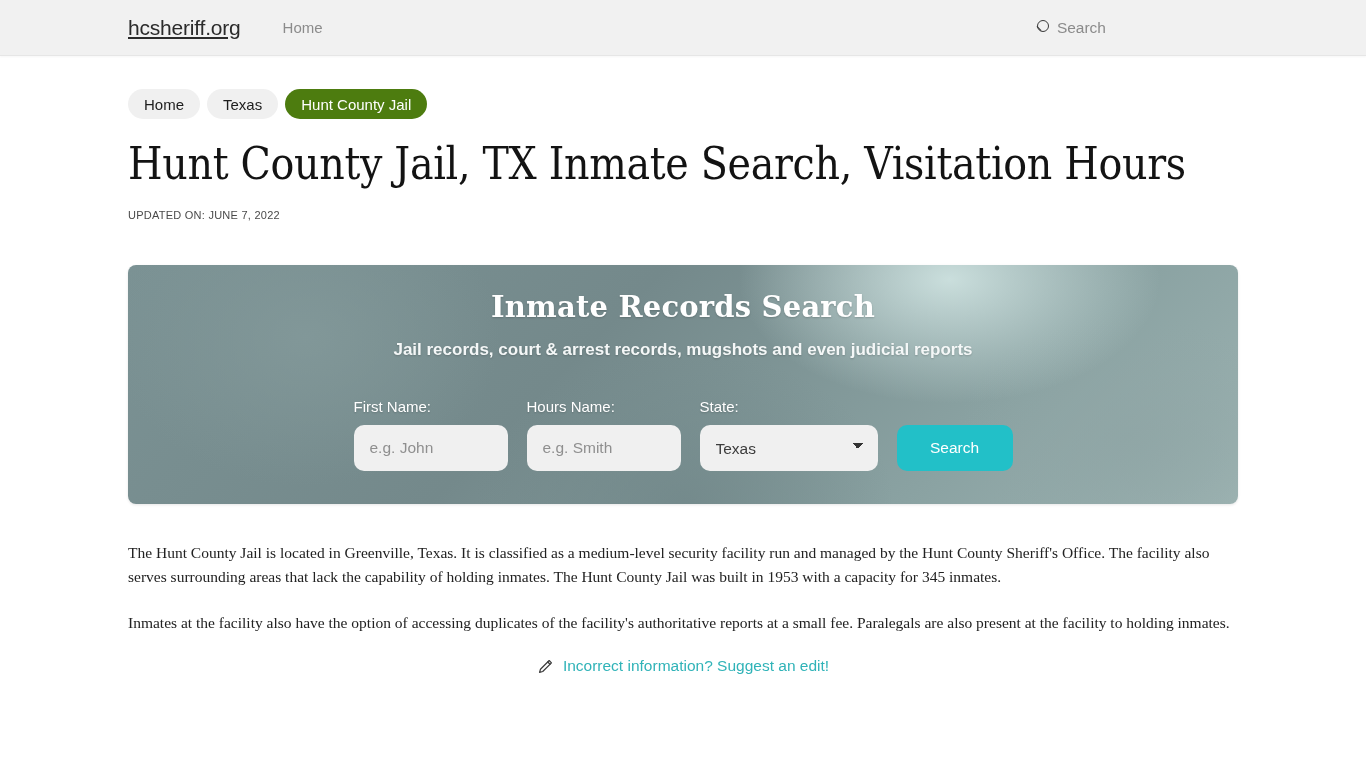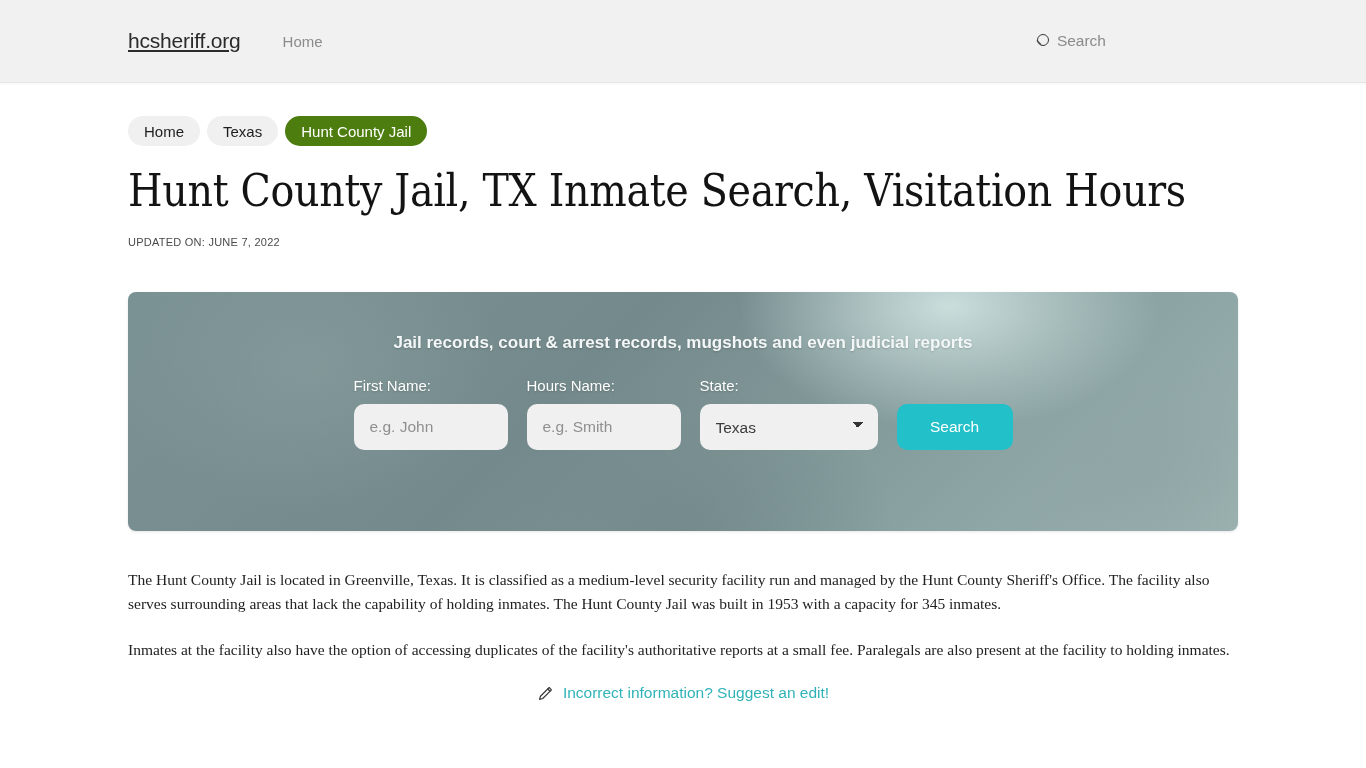--- a/index.html
+++ b/index.html
@@ -7,21 +7,21 @@
     margin: 0; padding: 0;
     width: 1366px; height: 768px;
     background: #ffffff;
     font-family: "Liberation Sans", sans-serif;
     overflow: hidden;
   }
 
   
   .site-header {
     position: relative;
-    height: 83px;
+    height: 56px;
     background: #f1f1f1;
     border-bottom: 1px solid #e6e6e6;
     display: flex;
     align-items: center;
     box-shadow: 0 1px 2px rgba(0,0,0,0.04);
   }
   .header-inner {
     width: 1110px;
     margin: 0 auto;
     display: flex;
@@ -158,21 +158,21 @@
     letter-spacing: 0.2px;
   }
   .panel-sub {
     font-size: 17px;
     color: #f4f7f7;
     margin-top: 16px;
     text-shadow: 0 1px 2px rgba(0,0,0,0.18);
     font-weight: bold;
   }
   .search-form {
-    margin-top: 24px;
+    margin-top: 38px;
     display: flex;
     align-items: flex-end;
     gap: 19px;
   }
   .field { display: flex; flex-direction: column; }
   .field-label {
     font-size: 15px;
     color: #ffffff;
     margin-bottom: 10px;
     text-shadow: 0 1px 2px rgba(0,0,0,0.18);
@@ -266,20 +266,21 @@
   <nav class="breadcrumb">
     <a class="crumb" href="#">Home</a>
     <a class="crumb" href="#">Texas</a>
     <a class="crumb active" href="#">Hunt County Jail</a>
   </nav>
 
   <h1 class="page-title">Hunt County Jail, TX Inmate Search, Visitation Hours</h1>
   <div class="updated">UPDATED ON: JUNE 7, 2022</div>
 
   <section class="search-panel">
+    <h2 class="panel-title">Inmate Records Search</h2>
     <div class="panel-sub">Jail records, court &amp; arrest records, mugshots and even judicial reports</div>
 
     <form class="search-form">
       <div class="field">
         <label class="field-label">First Name:</label>
         <input class="field-input" type="text" placeholder="e.g. John" style="">
       </div>
 
       <div class="field">
         <label class="field-label">Hours Name:</label>

